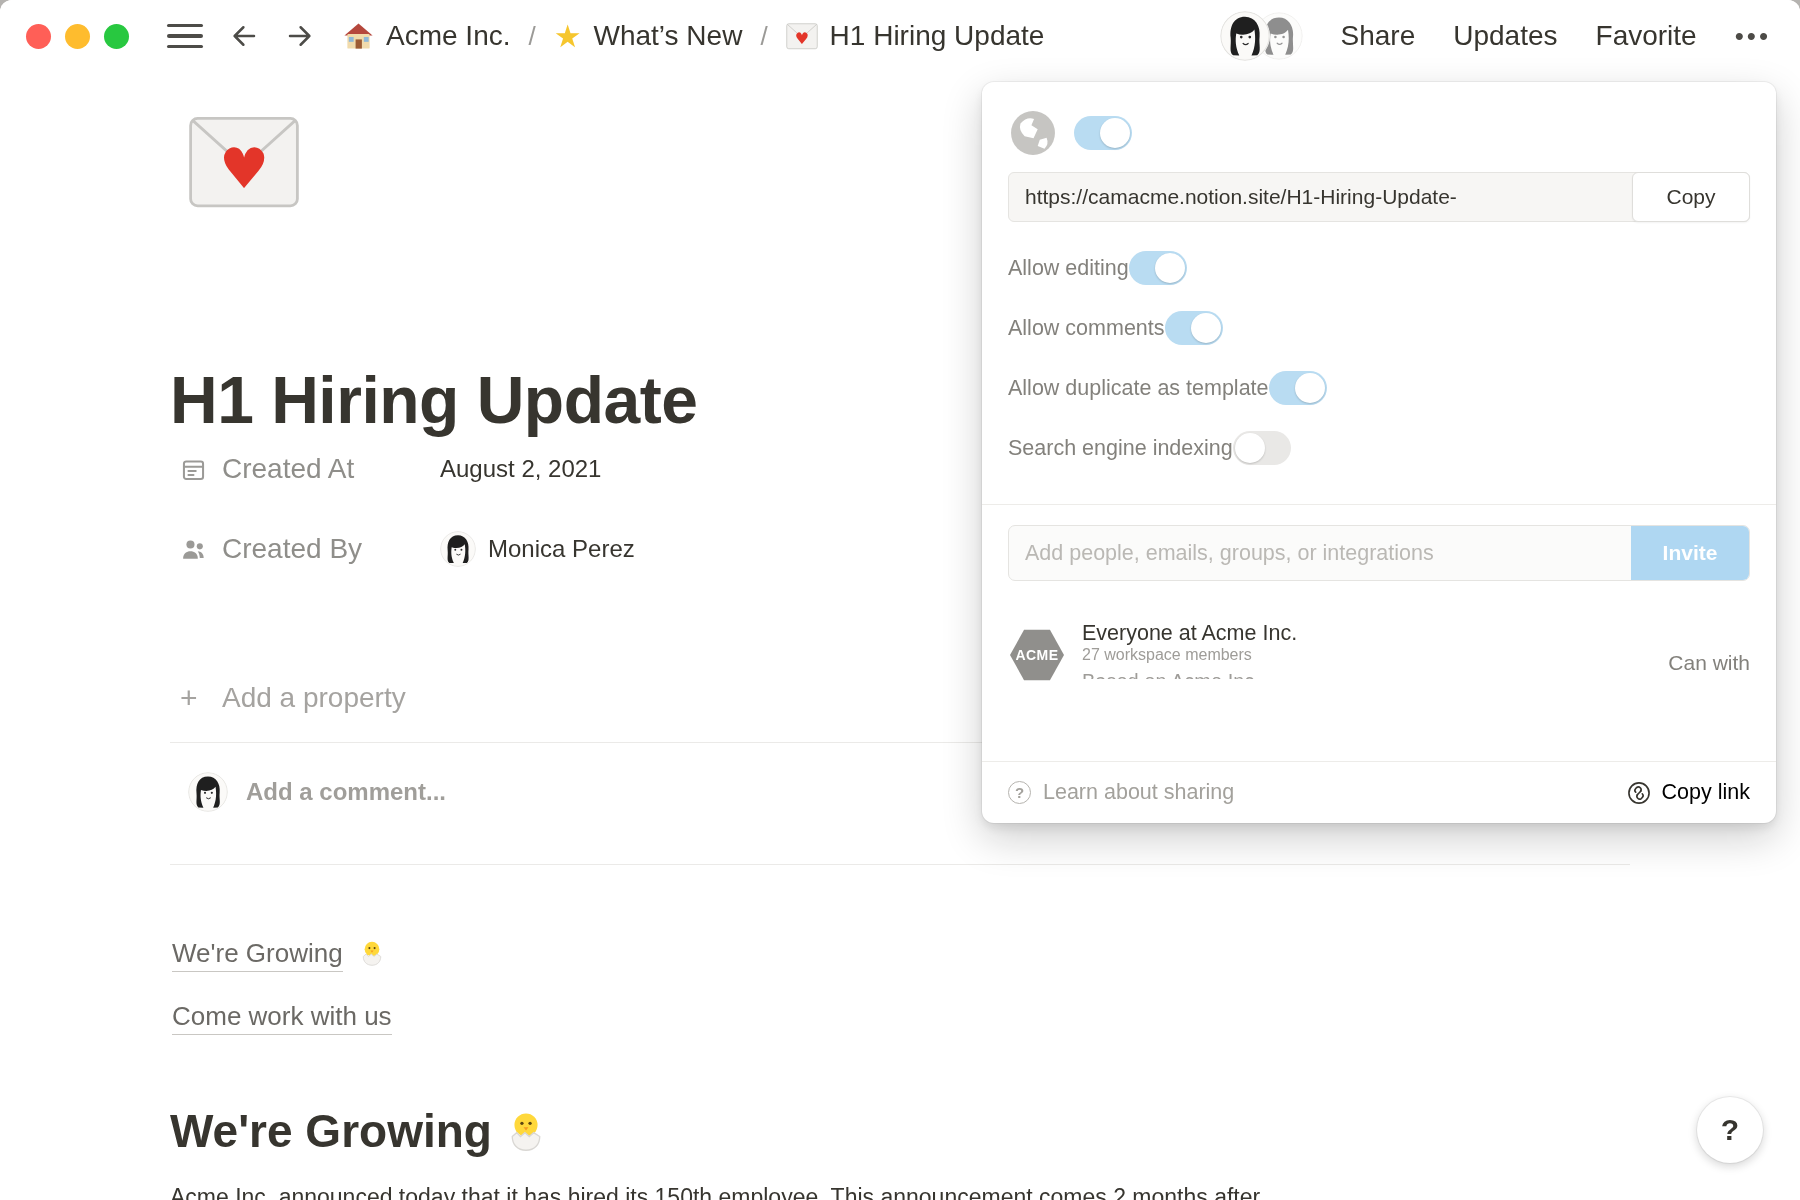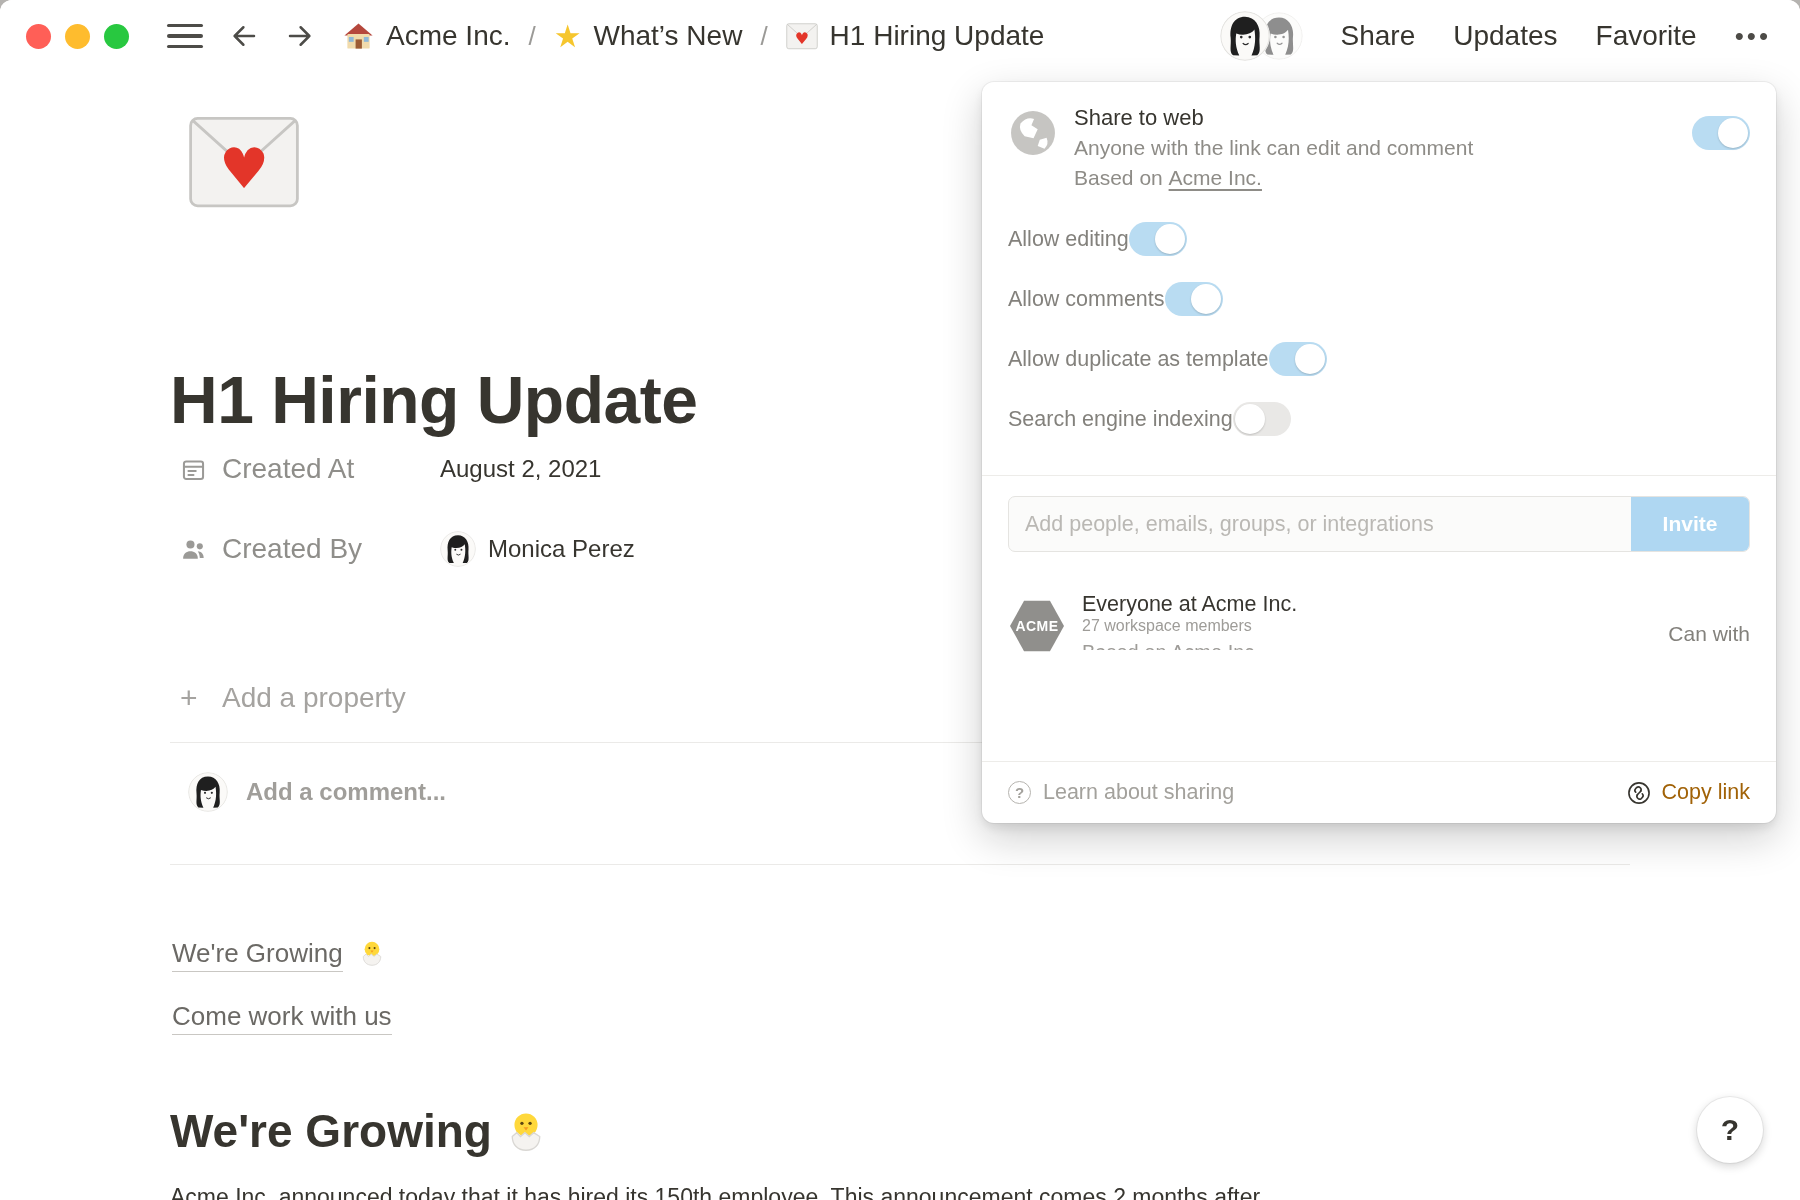--- a/index.html
+++ b/index.html
@@ -76,21 +76,21 @@
   .invite-btn{width:118px;background:#AFD7F2;color:#fff;border:none;font-size:21px;font-weight:600;font-family:inherit;cursor:pointer;}
   .member-row{margin:40px 26px 0;display:flex;align-items:flex-start;}
   .acme-hex{width:54px;height:56px;margin:6px 18px 0 2px;background:#908F8C;clip-path:polygon(26% 5%,74% 5%,100% 50%,74% 95%,26% 95%,0% 50%);display:flex;align-items:center;justify-content:center;color:#fff;font-size:14px;font-weight:700;letter-spacing:.5px;flex:0 0 auto;}
   .m-name{font-size:21.5px;color:#37352F;}
   .m-sub{font-size:16px;color:#9E9C98;}
   .m-clip{height:9px;overflow:hidden;font-size:20px;color:#9E9C98;margin-top:6px;}
   .m-access{margin-left:auto;font-size:21px;color:#83817C;margin-top:30px;cursor:pointer;}
   .popup-footer{margin-top:auto;border-top:1px solid #EDECE9;height:62px;display:flex;align-items:center;padding:0 26px;}
   .f-left{display:flex;align-items:center;gap:12px;color:#A3A19C;font-size:21.5px;cursor:pointer;}
   .qcircle{width:23px;height:23px;border:1.6px solid #B6B4AF;border-radius:50%;color:#A3A19C;font-size:15px;font-weight:600;display:flex;align-items:center;justify-content:center;}
-  .f-right{margin-left:auto;display:flex;align-items:center;gap:10px;color:#a16207;font-size:21.5px;cursor:pointer;}
+  .f-right{margin-left:auto;display:flex;align-items:center;gap:10px;color:#000000;font-size:21.5px;cursor:pointer;}
   
   .help-fab{position:absolute;left:1697px;top:1097px;width:66px;height:66px;border-radius:50%;background:#fff;
     box-shadow:0 0 0 1px rgba(15,15,15,.06),0 3px 10px rgba(15,15,15,.18);display:flex;align-items:center;justify-content:center;
     font-size:30px;font-weight:600;color:#37352F;cursor:pointer;z-index:30;}
 </style>
 </head>
 <body>
 
 <svg width="0" height="0" style="position:absolute">
   <defs>
@@ -255,30 +255,27 @@
 
   <div class="bodytext">Acme Inc. announced today that it has hired its 150th employee. This announcement comes 2 months after</div>
 
   <div class="popup">
     <div class="sec1">
       <svg class="globe" viewBox="0 0 44 44">
         <circle cx="22" cy="22" r="21" fill="#C6C5C2"></circle>
         <path fill="#fff" d="M10 13 q6-7 13-4.5 l-2.5 6 6 4 -4 8.5 -8.5-2 q-6-5.5-4-12z"></path>
         <path fill="#fff" d="M28.5 28.5 l6.5-2 q2.5 6-2 10.5 l-6.5-2.5z"></path>
       </svg>
-      <div class="sec1-text">
-        <div class="s-title">Share to web</div>
-        <div class="s-sub">Anyone with the link can edit and comment</div>
-        <div class="s-sub">
-          <span>Based on</span>&nbsp;<a>Acme Inc.</a>
-        </div>
-      </div>
       <span class="switch on"></span>
     </div>
 
+    <div class="url-row">
+      <input class="url-input" readonly="" value="https://camacme.notion.site/H1-Hiring-Update-" style="">
+      <button class="copy-btn">Copy</button>
+    </div>
 
     <div class="toggles">
       <div class="toggle-row">
         <span class="t-label">Allow editing</span>
         <span class="switch on"></span>
       </div>
       <div class="toggle-row">
         <span class="t-label">Allow comments</span>
         <span class="switch on"></span>
       </div>

